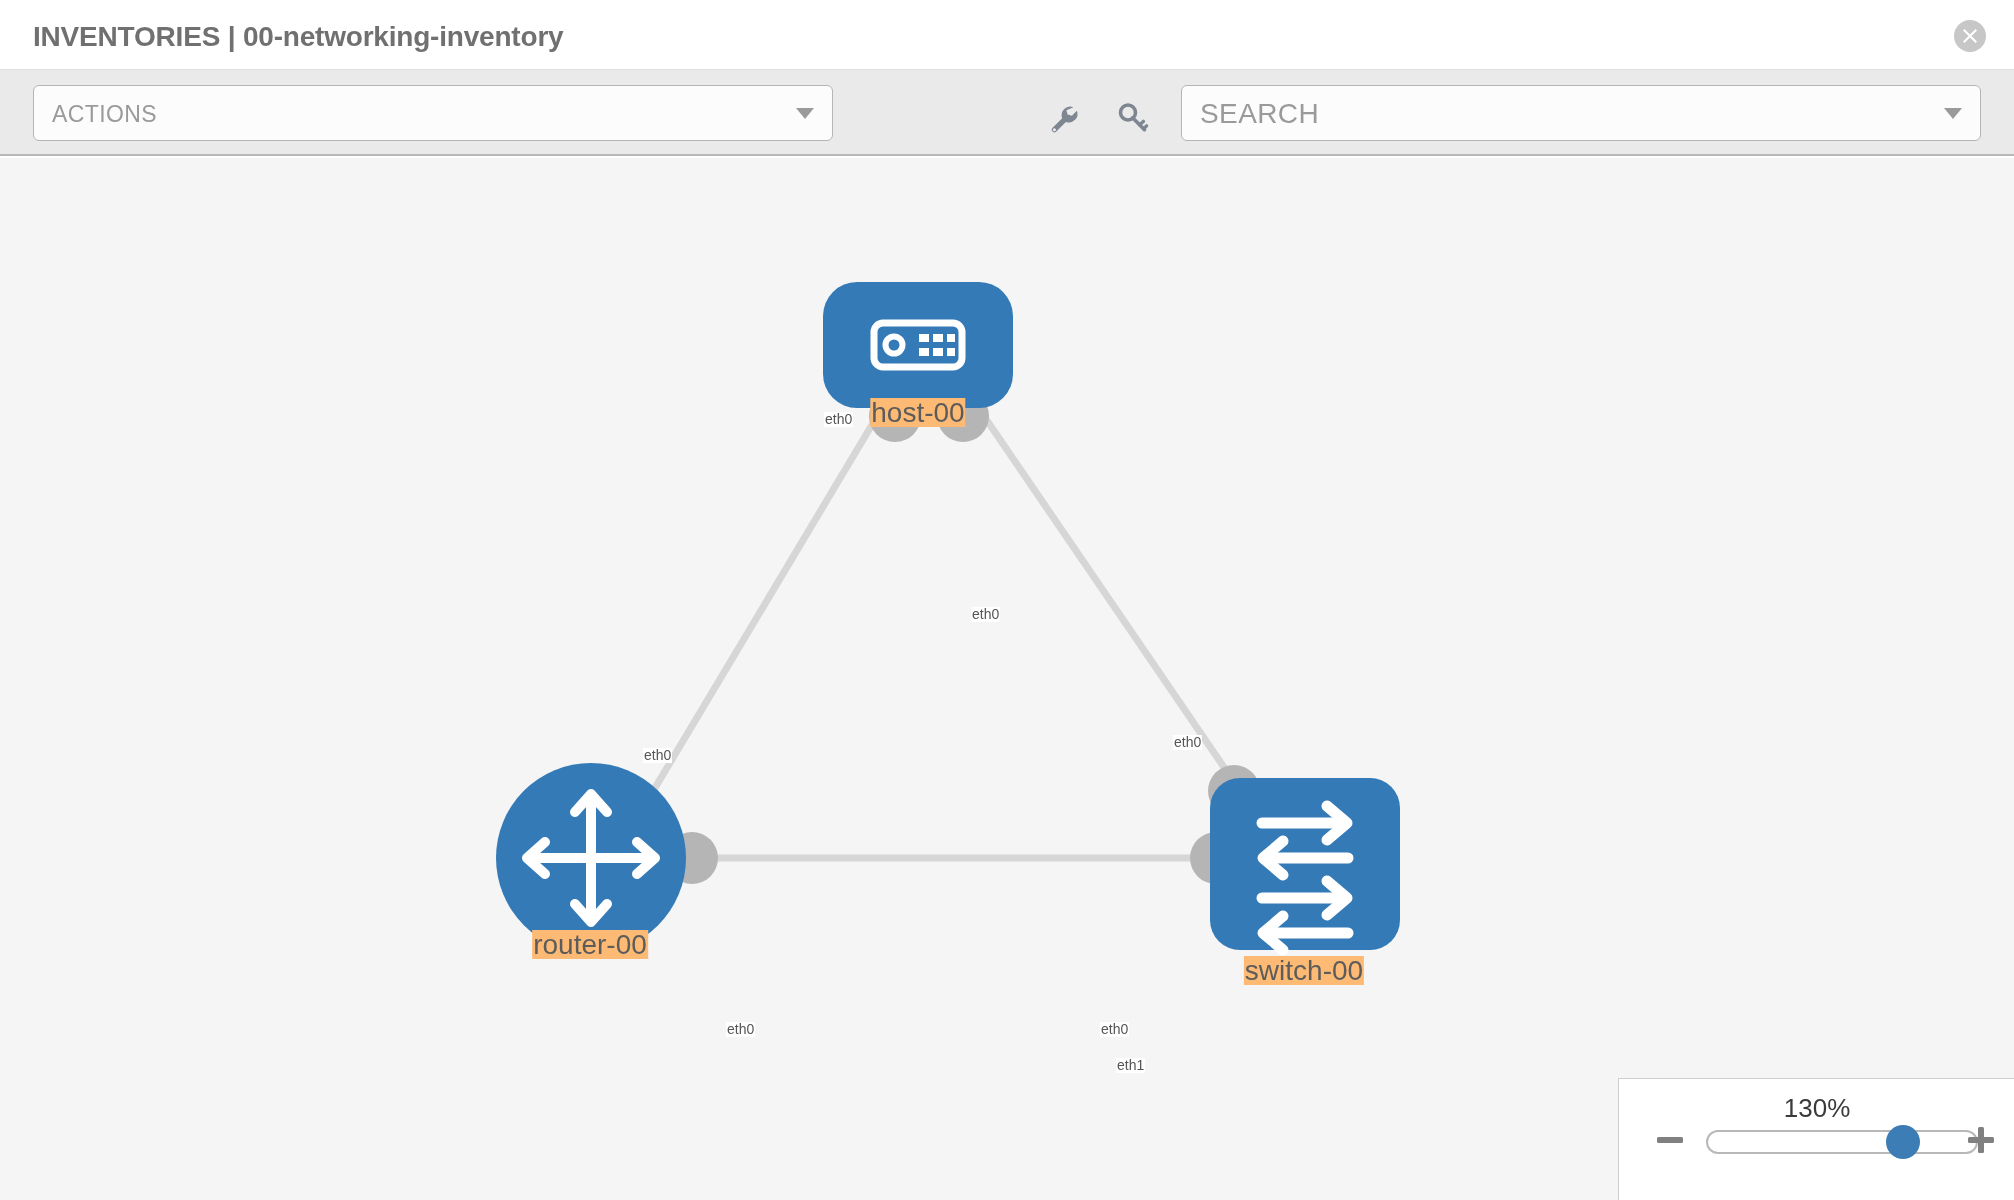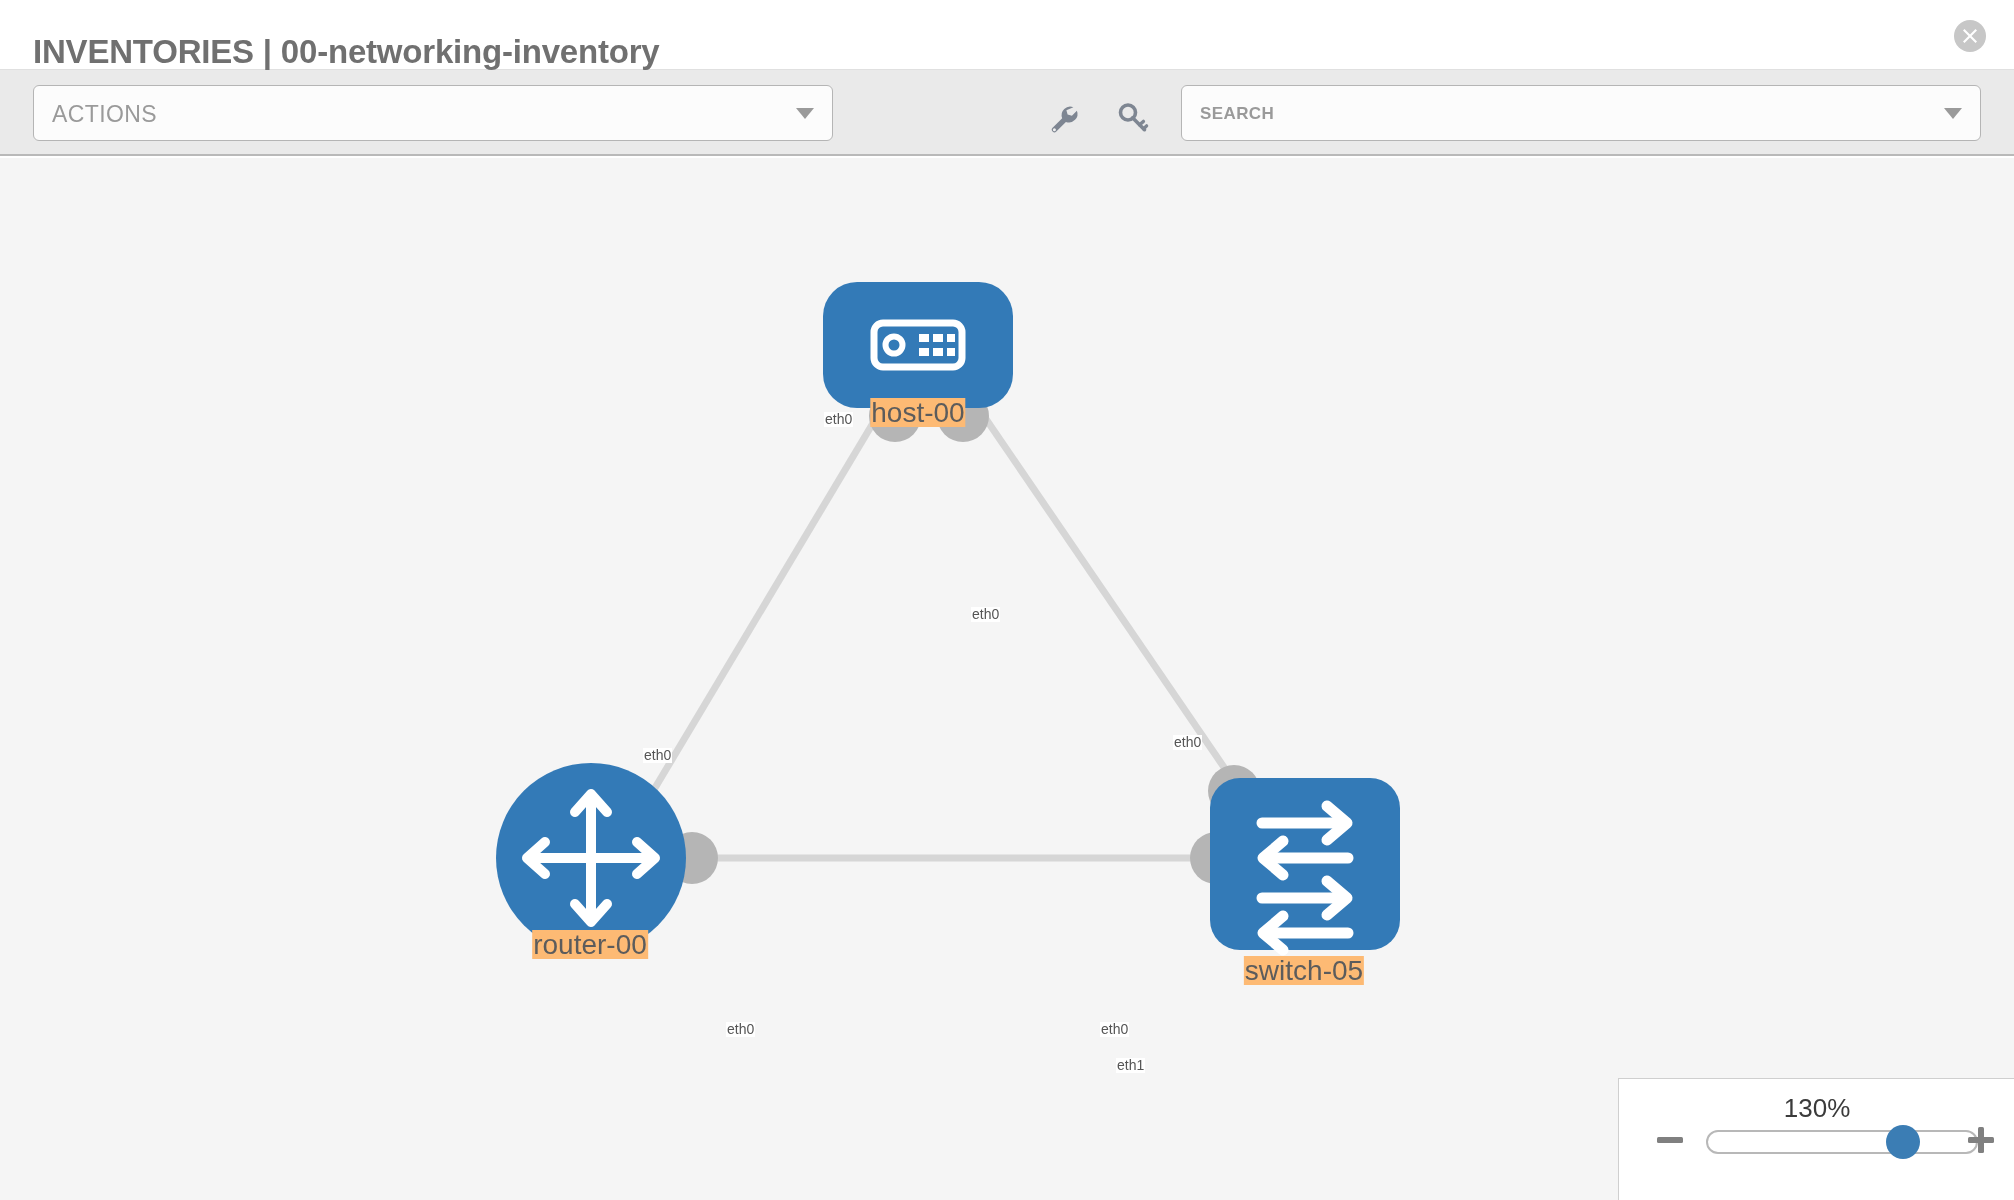--- a/index.html
+++ b/index.html
@@ -21,22 +21,22 @@
     left: 0; top: 0;
     width: 2014px;
     height: 70px;
     background: #ffffff;
     border-bottom: 1px solid #e0e0e0;
     box-sizing: border-box;
   }
   #page-title {
     position: absolute;
     left: 33px;
-    top: 33px;
-    font-size: 33px;
+    top: 21px;
+    font-size: 28px;
     font-weight: bold;
     color: #707070;
     letter-spacing: -0.2px;
     white-space: nowrap;
   }
   #close-button {
     position: absolute;
     right: 28px;
     top: 20px;
     width: 32px;
@@ -90,25 +90,24 @@
   #search-input {
     position: absolute;
     left: 18px;
     top: 12px;
     width: 700px;
     height: 32px;
     border: none;
     outline: none;
     background: transparent;
     font-family: "Liberation Sans", sans-serif;
-    font-size: 17px;
+    font-size: 28px;
     color: #0c4a6e;
     letter-spacing: 0.4px;
     padding: 0;
-    font-weight: bold;
   }
   #search-input::placeholder { color: #9a9a9a; opacity: 1; }
   .caret {
     position: absolute;
     right: 18px;
     top: 22px;
     width: 0; height: 0;
     border-left: 9px solid transparent;
     border-right: 9px solid transparent;
     border-top: 11px solid #9a9a9a;
@@ -327,21 +326,21 @@
         <path d="M1348 775 L1265 775"></path>
         <path d="M1283 758 L1263 775 L1283 792"></path>
       </g>
     </g>
   </svg>
 
   <div class="node-label" style="left:918px; top:240px;">host-00</div>
 
   <div class="node-label" style="left:590px; top:772px;">router-00</div>
 
-  <div class="node-label" style="left:1304px; top:798px;">switch-05</div>
+  <div class="node-label" style="left:1304px; top:798px;">switch-00</div>
 
   <div class="iface-label" style="left:824px; top:254px;">eth0</div>
 
   <div class="iface-label" style="left:971px; top:449px; top:449px;">eth0</div>
 
   <div class="iface-label" style="left:643px; top:590px;">eth0</div>
 
   <div class="iface-label" style="left:1173px; top:577px;">eth0</div>
 
   <div class="iface-label" style="left:726px; top:864px;">eth0</div>

